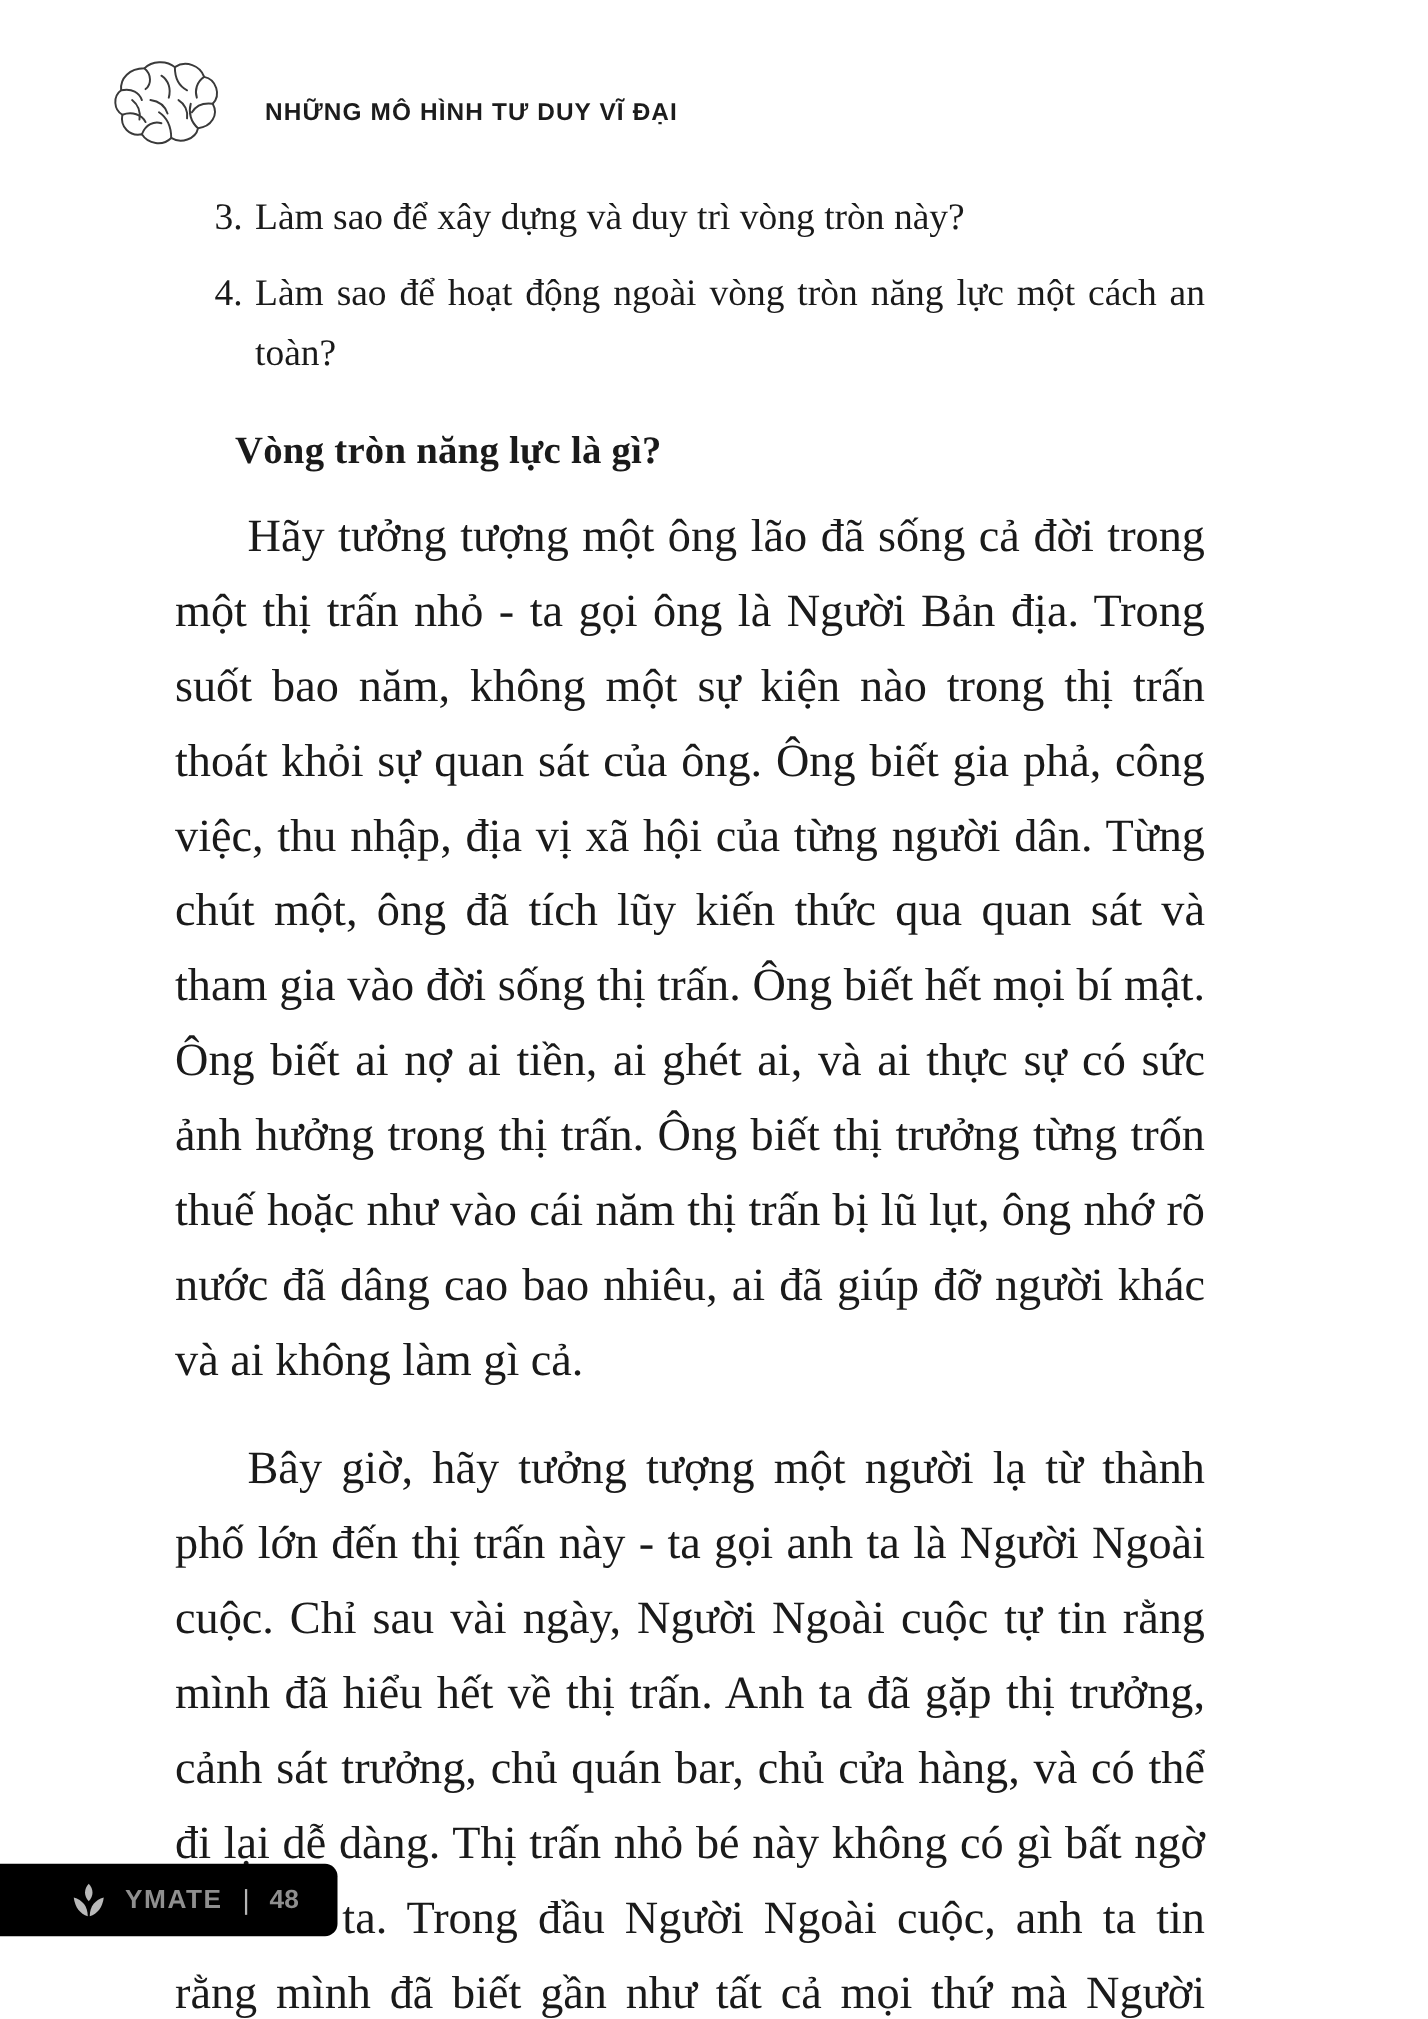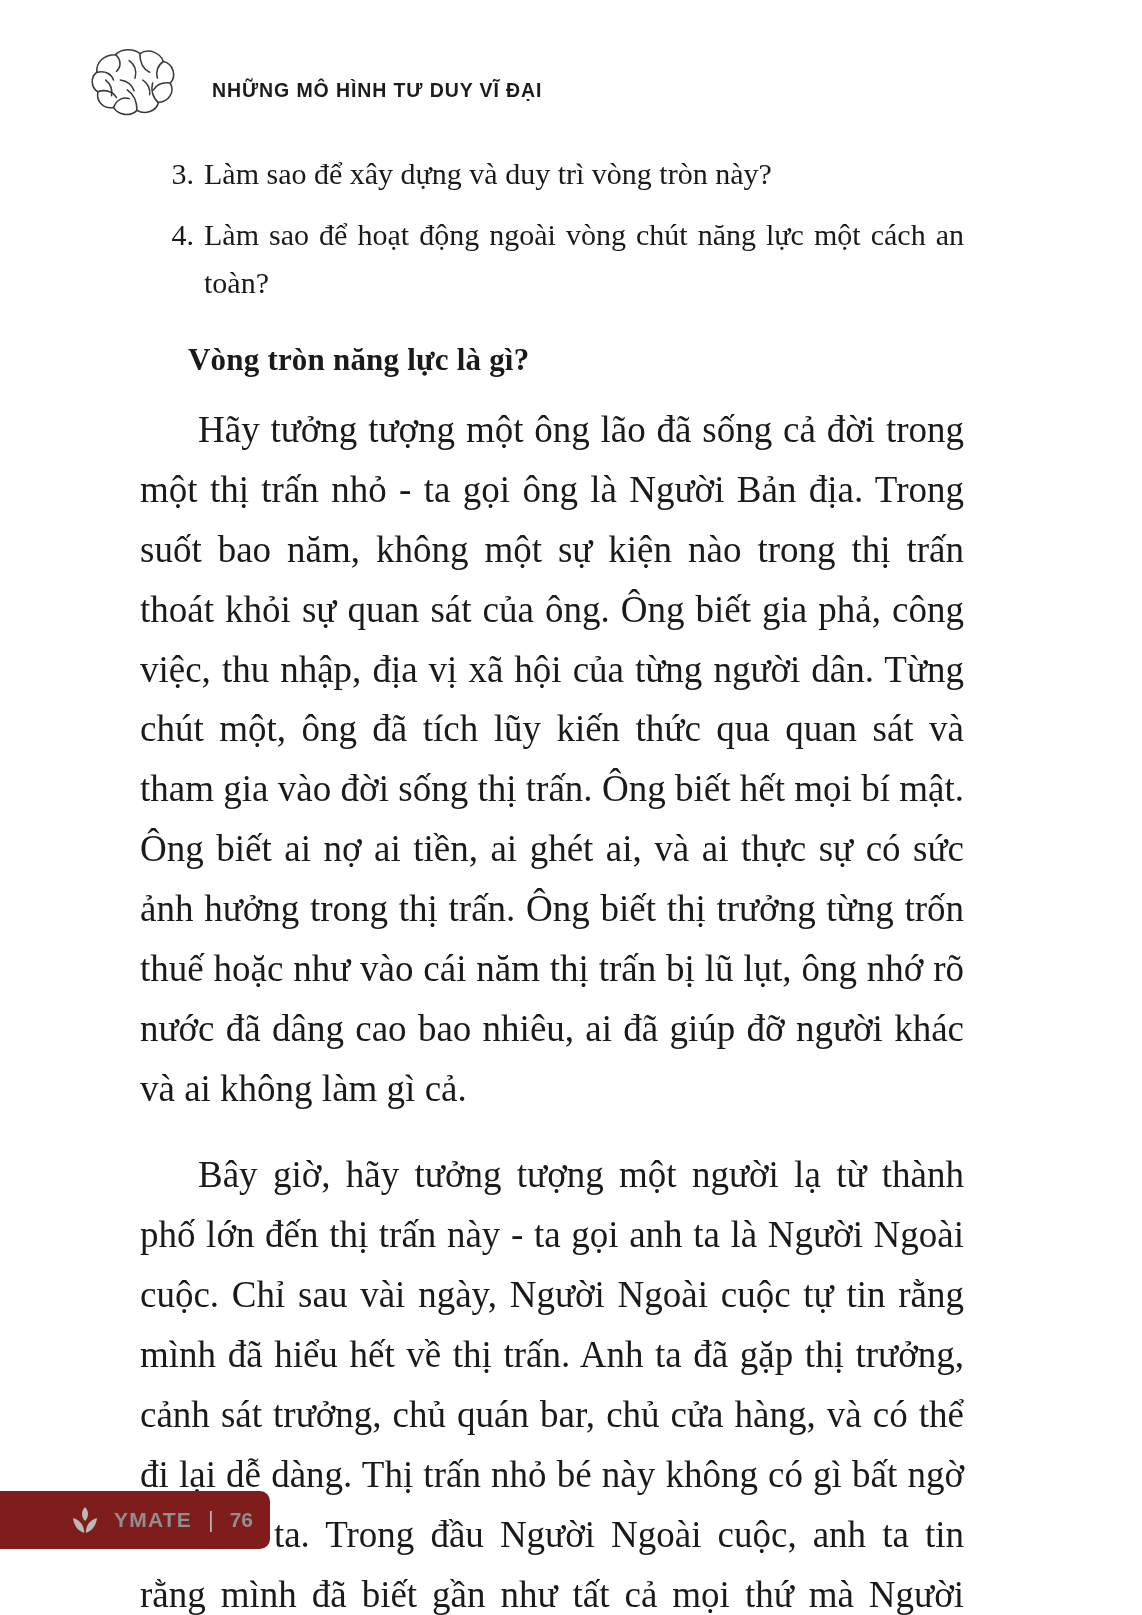--- a/index.html
+++ b/index.html
@@ -102,25 +102,25 @@
     margin-bottom: 0;
   }
 
   
   .footer {
     position: absolute;
     left: 0;
     bottom: 66px;
     width: 270px;
     height: 58px;
-    background: #7f1d1d;
+    background: #000000;
     border-radius: 0 10px 10px 0;
     display: flex;
     align-items: center;
-    padding-left: 70px;
+    padding-left: 56px;
     box-sizing: border-box;
     gap: 14px;
   }
   .footer .leaf-icon {
     width: 30px;
     height: 30px;
     flex: none;
     display: block;
   }
   .footer .brand {
@@ -172,36 +172,36 @@
 
   <div class="content">
 
     <ol class="question-list">
       <li>
         <span class="num">3.</span>
         <span class="qtext">Làm sao để xây dựng và duy trì vòng tròn này?</span>
       </li>
       <li>
         <span class="num">4.</span>
-        <span class="qtext">Làm sao để hoạt động ngoài vòng chút năng lực một cách an toàn?</span>
+        <span class="qtext">Làm sao để hoạt động ngoài vòng tròn năng lực một cách an toàn?</span>
       </li>
     </ol>
 
     <h2 class="section-heading">Vòng tròn năng lực là gì?</h2>
 
     <p class="body-par">Hãy tưởng tượng một ông lão đã sống cả đời trong một thị trấn nhỏ - ta gọi ông là Người Bản địa. Trong suốt bao năm, không một sự kiện nào trong thị trấn thoát khỏi sự quan sát của ông. Ông biết gia phả, công việc, thu nhập, địa vị xã hội của từng người dân. Từng chút một, ông đã tích lũy kiến thức qua quan sát và tham gia vào đời sống thị trấn. Ông biết hết mọi bí mật. Ông biết ai nợ ai tiền, ai ghét ai, và ai thực sự có sức ảnh hưởng trong thị trấn. Ông biết thị trưởng từng trốn thuế hoặc như vào cái năm thị trấn bị lũ lụt, ông nhớ rõ nước đã dâng cao bao nhiêu, ai đã giúp đỡ người khác và ai không làm gì cả.</p>
     <p class="body-par">Bây giờ, hãy tưởng tượng một người lạ từ thành phố lớn đến thị trấn này - ta gọi anh ta là Người Ngoài cuộc. Chỉ sau vài ngày, Người Ngoài cuộc tự tin rằng mình đã hiểu hết về thị trấn. Anh ta đã gặp thị trưởng, cảnh sát trưởng, chủ quán bar, chủ cửa hàng, và có thể đi lại dễ dàng. Thị trấn nhỏ bé này không có gì bất ngờ với anh ta. Trong đầu Người Ngoài cuộc, anh ta tin rằng mình đã biết gần như tất cả mọi thứ mà Người Bản địa biết. Với con mắt tinh tường, anh ta đã “đánh giá” thị</p>
   </div>
 
   <div class="footer">
     <svg class="leaf-icon" viewBox="0 0 30 30" aria-hidden="true">
       <g fill="#b9b9b9">
         <path d="M14.2 28 C14.2 20 10 15 3 13 C4 21 8 26 14.2 28 Z"></path>
         <path d="M15.8 28 C15.8 20 20 15 27 13 C26 21 22 26 15.8 28 Z"></path>
         <path d="M15 16 C11 12 11 6 15 2 C19 6 19 12 15 16 Z"></path>
       </g>
     </svg>
     <span class="brand">YMATE</span>
     <span class="sep">|</span>
-    <span class="page-num">76</span>
+    <span class="page-num">48</span>
   </div>
 
 </div>
 
 </body></html>

